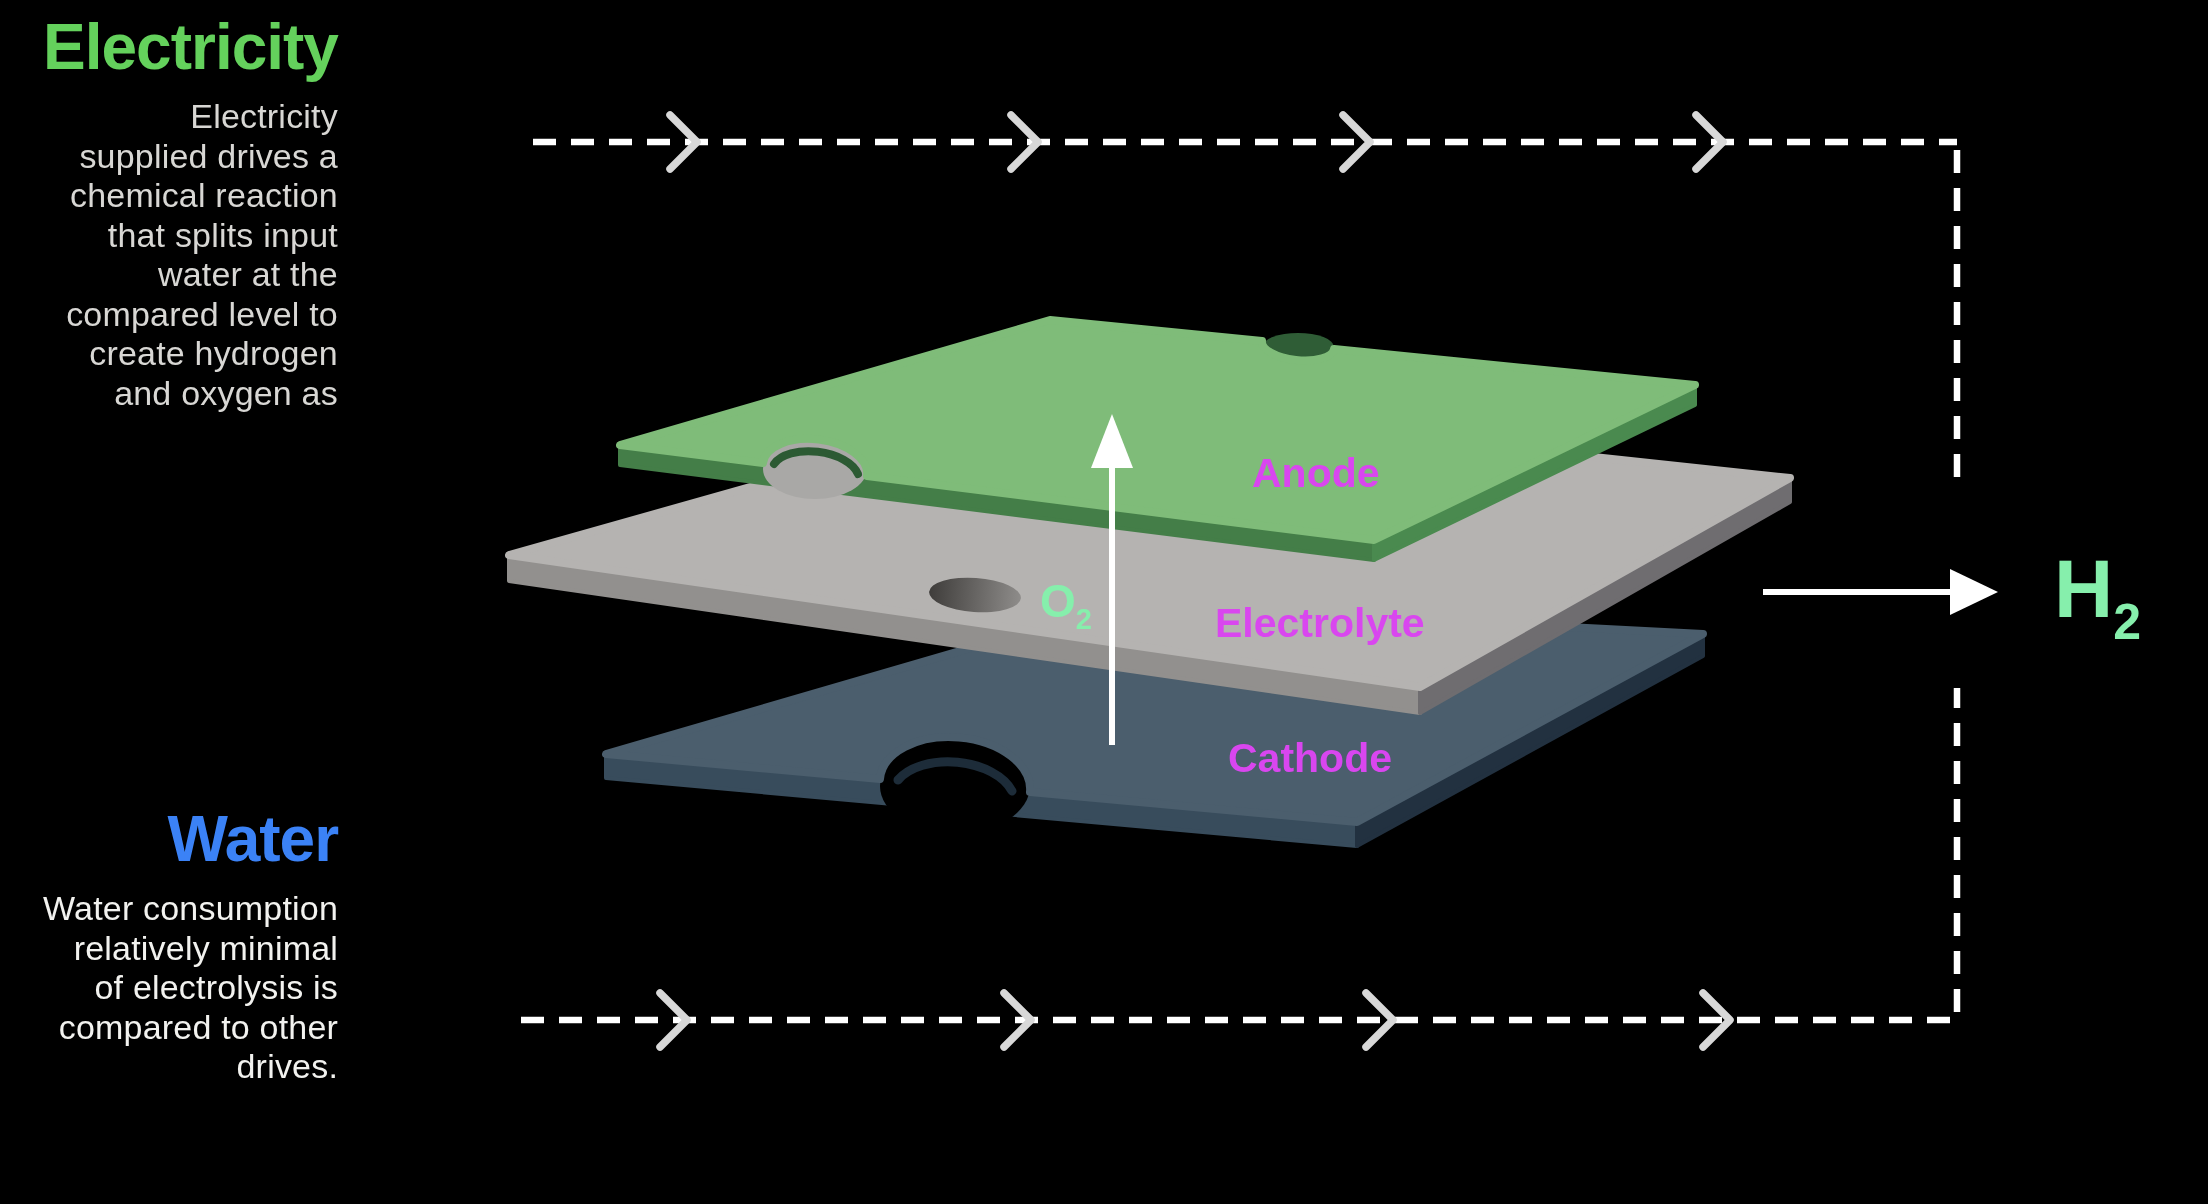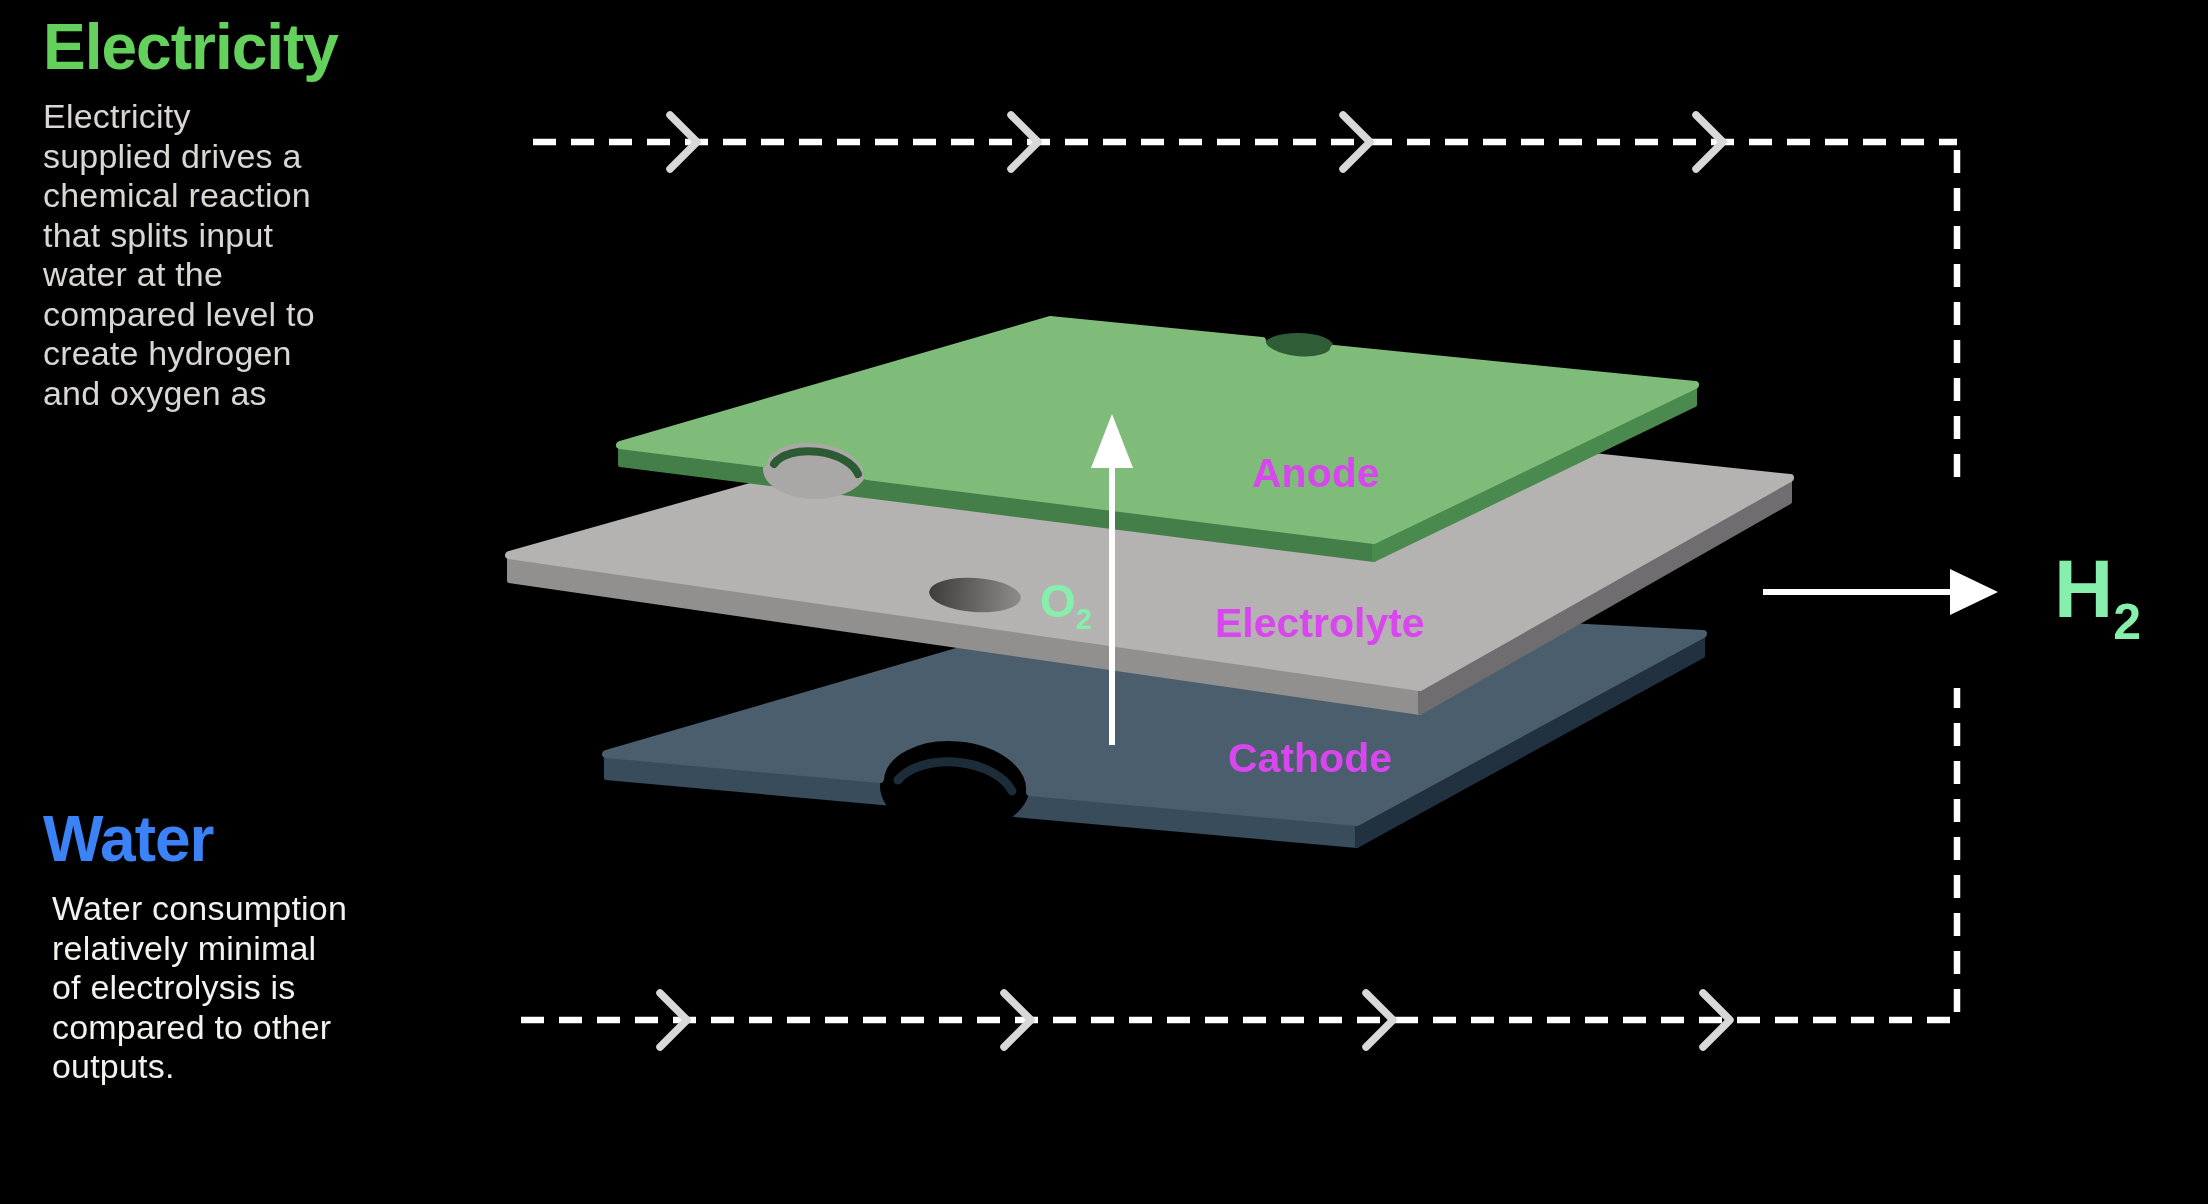--- a/index.html
+++ b/index.html
@@ -2,40 +2,41 @@
 <html><head>
 <meta charset="utf-8">
 <style>
   html,body{margin:0;padding:0;background:#000;}
   .canvas{
     position:relative;
     width:2208px;height:1204px;
     background:#000;
     font-family:"Liberation Sans",sans-serif;
     overflow:hidden;
+    text-align:right;
   }
   .diagram-svg{position:absolute;left:0;top:0;}
   .text-block{position:absolute;left:43px;}
   .block-electricity{top:14px;}
   .block-water{top:806px;}
   .headline{
     margin:0;
     font-size:64px;
     font-weight:bold;
     letter-spacing:-1px;
     line-height:1.05;
   }
   .para{margin-top:16px;}
   .para div{
     font-size:34px;
     line-height:39.5px;
     letter-spacing:0.2px;
   }
   .para-electricity div{color:#d8d7d4;}
-  .para-water div{color:#f2f2ef;margin-left:9px;}
+  .para-water div{color:#f2f2ef;}
   .layer-label{
     position:absolute;
     color:#d946ef;
     font-weight:bold;
     font-size:41px;
     white-space:nowrap;
   }
   .label-anode{left:1252px;top:450px;}
   .label-electrolyte{left:1215px;top:600px;}
   .label-cathode{left:1228px;top:735px;}
@@ -129,21 +130,21 @@
     </div>
   </div>
 
   <div class="text-block block-water">
     <h1 class="headline" style="color:#3b82f6">Water</h1>
     <div class="para para-water">
       <div>Water consumption</div>
       <div>relatively minimal</div>
       <div>of electrolysis is</div>
       <div>compared to other</div>
-      <div>outputs.</div>
+      <div>drives.</div>
     </div>
   </div>
 
   <div class="layer-label label-anode">Anode</div>
   <div class="layer-label label-electrolyte">Electrolyte</div>
   <div class="layer-label label-cathode">Cathode</div>
 
   <div class="mol mol-o2">
     <span>O</span><span class="sub">2</span>
   </div>

